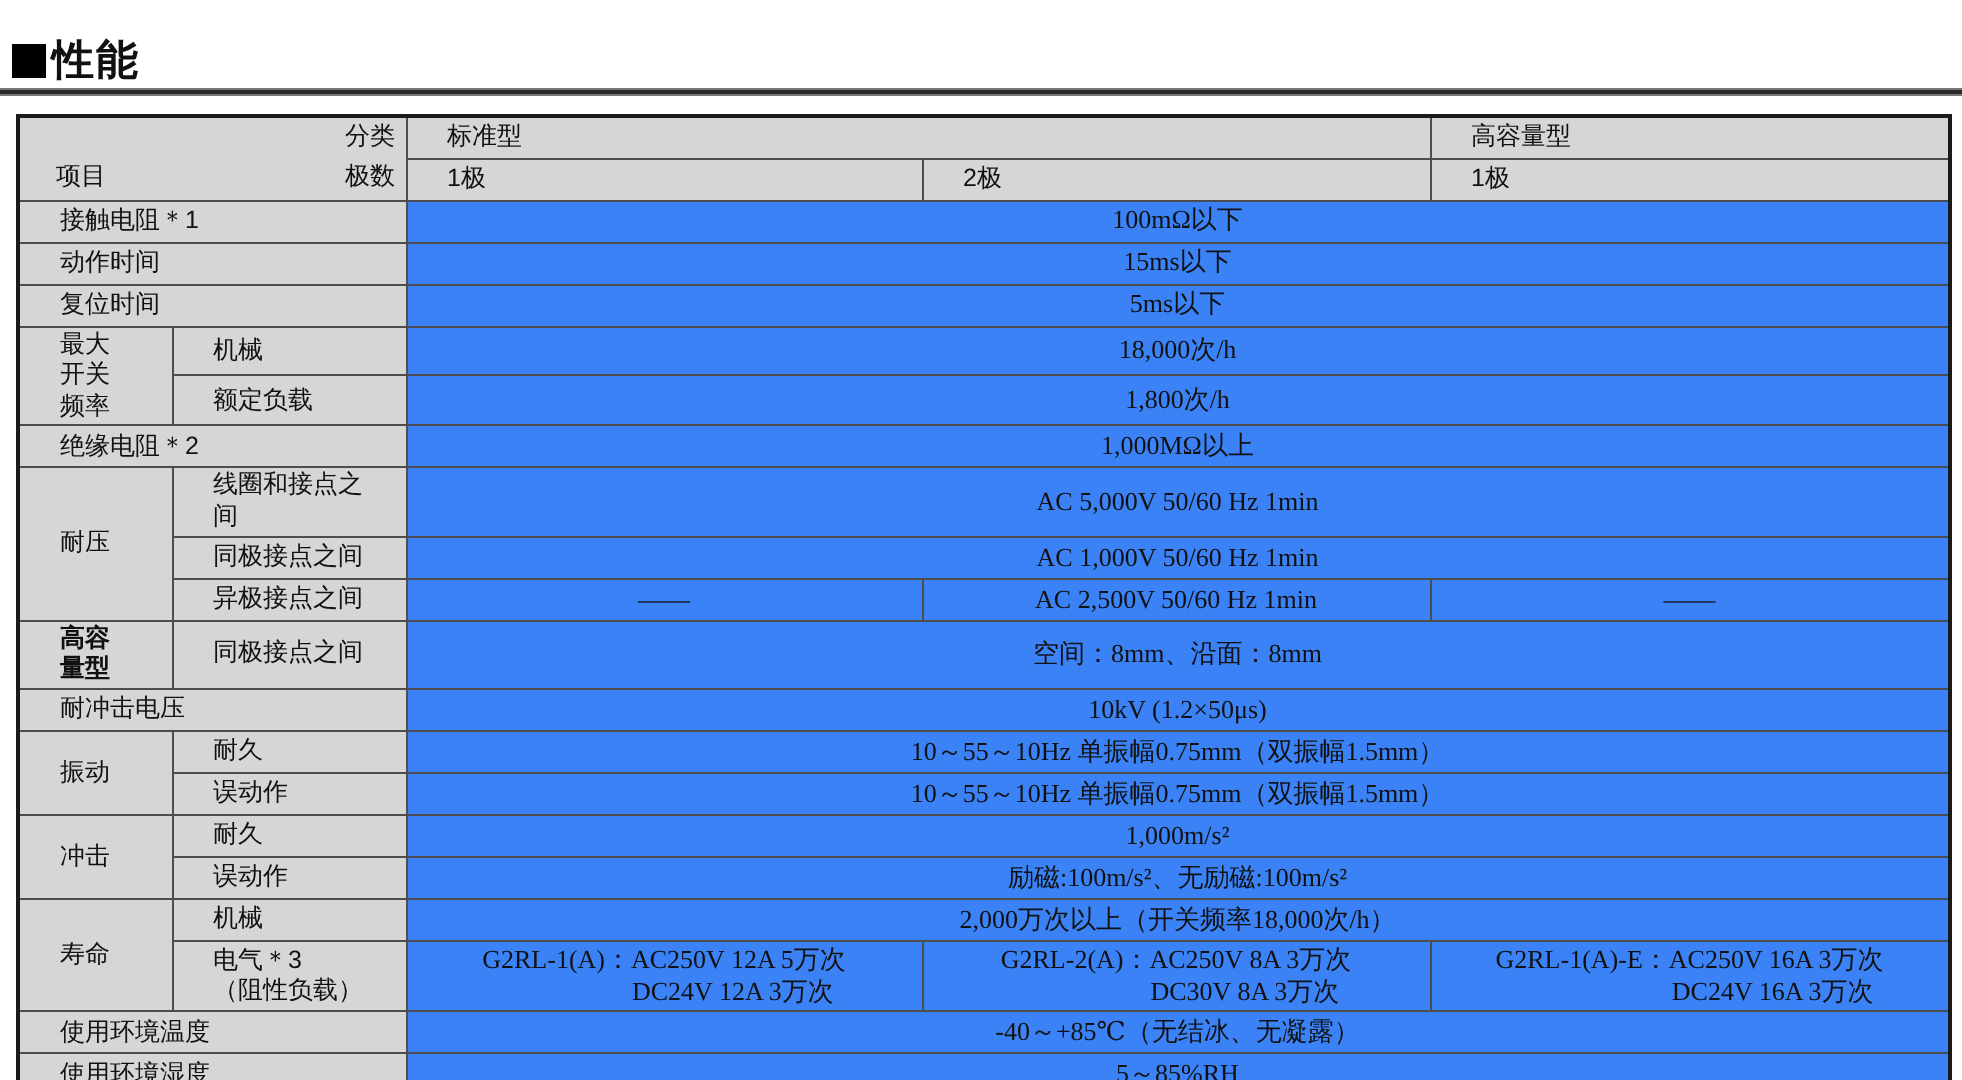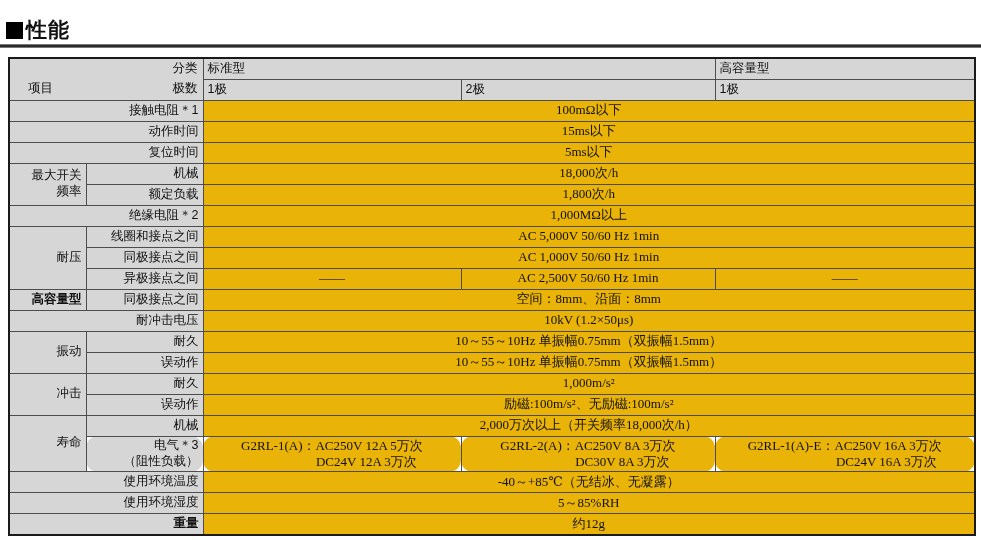--- a/index.html
+++ b/index.html
@@ -31,47 +31,47 @@
   
   table.spec {
     position: absolute; left: 8px; top: 45px;
     width: 966px;
     border-collapse: collapse;
     table-layout: fixed;
     font-size: 12.5px;
   }
   table.spec td {
     border: 1px solid #4d4d4d;
-    padding: 1px 4px;
+    padding: 1px 20px;
     height: 21px;
     line-height: 1.25;
     vertical-align: middle;
     overflow: hidden;
   }
   table.spec { border: 2px solid #1a1a1a; }
   td.hdr, td.lbl, td.corner { background: #d6d6d6; }
   td.hdr { }
   td.val {
-    background: #eab308; text-align: center;
+    background: #3b82f6; text-align: center;
     font-family: "Liberation Serif", "DejaVu Serif", serif;
     font-size: 13px;
   }
-  td.lbl { text-align: right; }
+  td.lbl { text-align: left; }
   td.b { font-weight: bold; }
 
   
   td.corner { position: relative; height: 46px; padding: 0; }
   .c-top { position: absolute; top: 2px; right: 5px; }
   .c-mid { position: absolute; bottom: 3px; right: 5px; }
   .c-bot { position: absolute; bottom: 3px; left: 18px; }
 
   .blk { display: block; }
 
   
-  td.tall { height: 35px; border-radius: 12px; }
+  td.tall { height: 35px; }
   .two { display: inline-block; text-align: center; }
   .two .l1, .two .l2 { display: block; white-space: nowrap; }
   .l2-a { padding-left: 5.3em; }
   .l2-b { padding-left: 6.4em; }
 </style>
 </head>
 <body>
 
 <div class="page">
 

